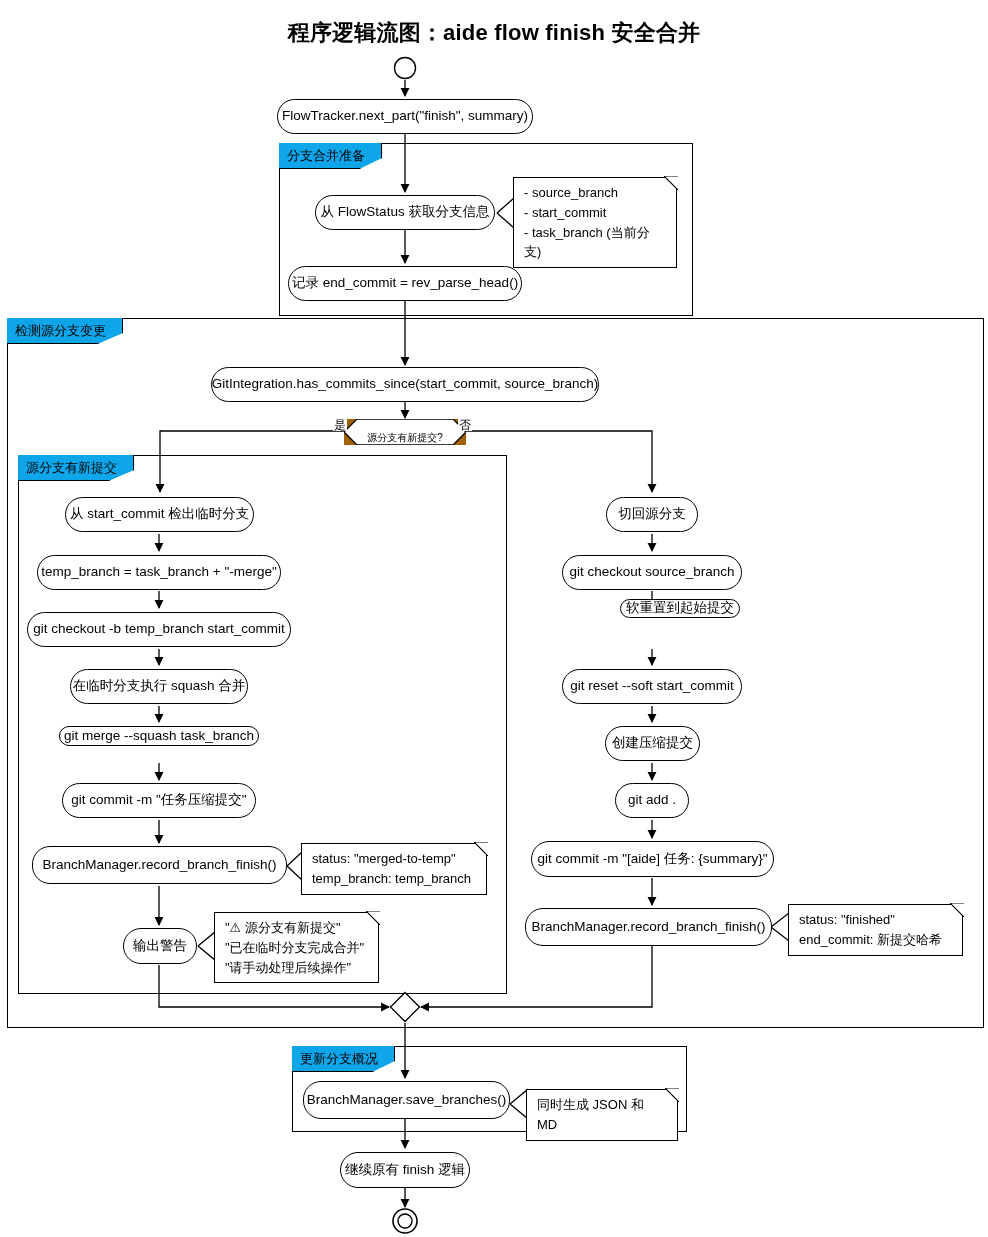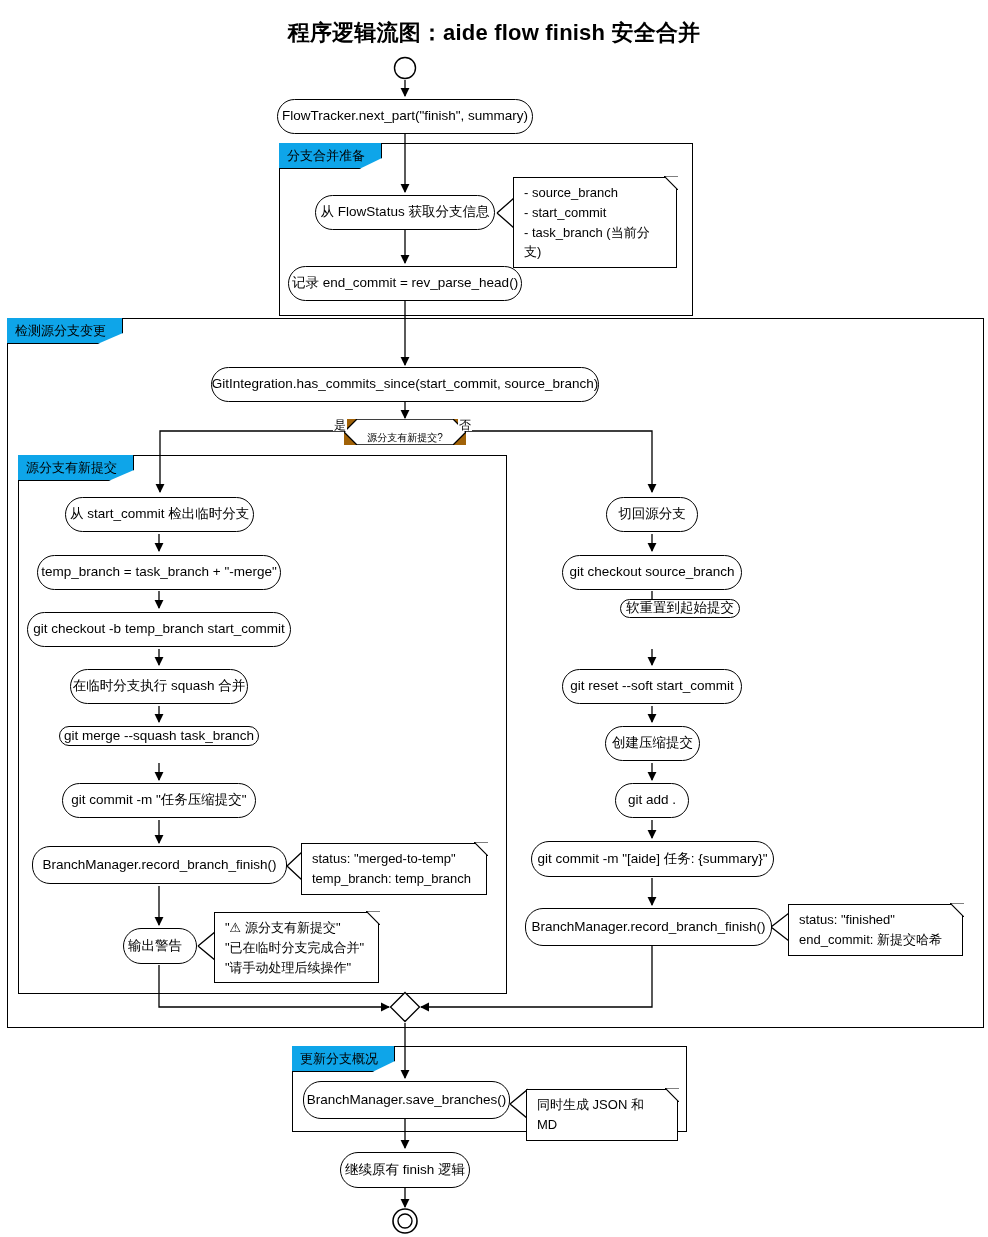--- a/index.html
+++ b/index.html
@@ -199,21 +199,21 @@
   </div>
 
   <div class="node" style="left:62px;top:783px;width:194px;height:35px;">
     <span>git commit -m "任务压缩提交"</span>
   </div>
 
   <div class="node" style="left:32px;top:846px;width:255px;height:38px;">
     <span>BranchManager.record_branch_finish()</span>
   </div>
 
-  <div class="node" style="left:123px;top:928px;width:74px;height:36px;justify-content:flex-end;">
+  <div class="node" style="left:123px;top:928px;width:74px;height:36px;">
     <span>输出警告</span>
   </div>
 
   <div class="node" style="left:606px;top:497px;width:92px;height:35px;">
     <span>切回源分支</span>
   </div>
 
   <div class="node" style="left:562px;top:555px;width:180px;height:35px;">
     <span>git checkout source_branch</span>
   </div>

